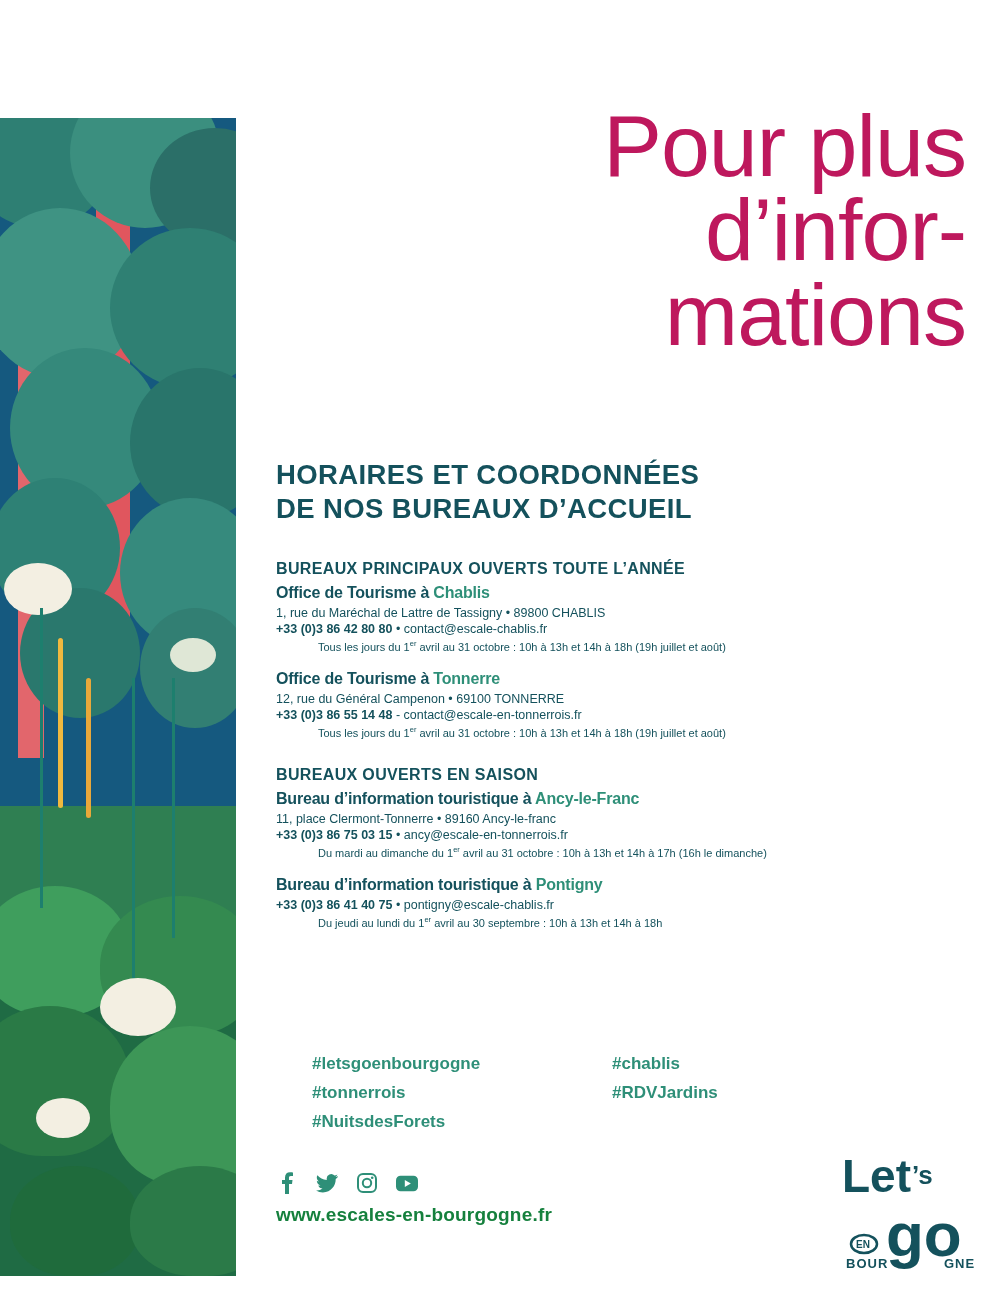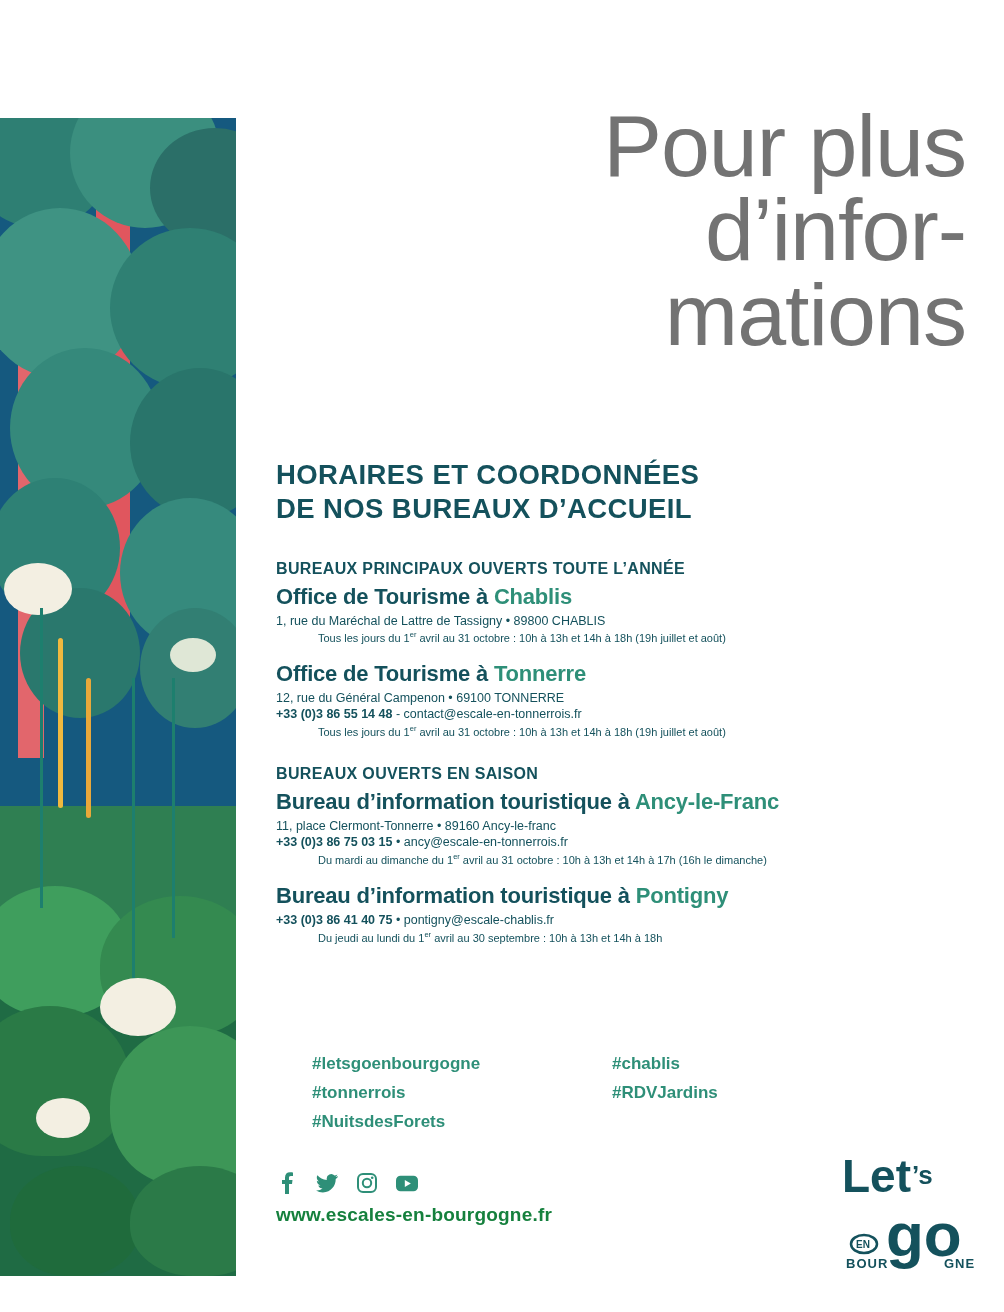--- a/index.html
+++ b/index.html
@@ -51,21 +51,21 @@
     position: absolute;
     left: 276px; top: 0;
     width: 728px; height: 1312px;
   }
 
   .headline {
     position: absolute;
     left: 0; top: 104px;
     width: 690px;
     text-align: right;
-    color: #737373;
+    color: #be185d;
     font-size: 88px;
     line-height: 0.96;
     font-weight: 400;
     letter-spacing: -1px;
     white-space: pre-line;
   }
 
   .section-title {
     position: absolute;
     left: 0; top: 458px;
@@ -83,21 +83,21 @@
     font-weight: bold;
     letter-spacing: 0.35px;
     margin-bottom: 6px;
   }
 
   .offices { position: absolute; left: 0; top: 560px; width: 700px; }
 
   .office { margin-bottom: 17px; }
   .office h3 {
     margin: 0 0 4px 0;
-    font-size: 22px;
+    font-size: 16px;
     font-weight: bold;
     color: #14515c;
     letter-spacing: -0.2px;
   }
   .office h3 .city { color: #2e8f78; }
   .office .addr {
     font-size: 12.5px;
     color: #14515c;
     margin-bottom: 2px;
   }
@@ -215,20 +215,21 @@
 DE NOS BUREAUX D’ACCUEIL</div>
 
   <div class="offices">
 
     <div>
       <div class="group-label">BUREAUX PRINCIPAUX OUVERTS TOUTE L’ANNÉE</div>
 
       <div class="office">
         <h3><span>Office de Tourisme à </span><span class="city">Chablis</span></h3>
         <div class="addr">1, rue du Maréchal de Lattre de Tassigny • 89800 CHABLIS</div>
+        <div class="phone"><b>+33 (0)3 86 42 80 80</b><span> • contact@escale-chablis.fr</span></div>
         <div class="hours">Tous les jours du 1<sup>er</sup> avril au 31 octobre : 10h à 13h et 14h à 18h (19h juillet et août)</div>
       </div>
 
       <div class="office">
         <h3><span>Office de Tourisme à </span><span class="city">Tonnerre</span></h3>
         <div class="addr">12, rue du Général Campenon • 69100 TONNERRE</div>
         <div class="phone"><b>+33 (0)3 86 55 14 48</b><span> - contact@escale-en-tonnerrois.fr</span></div>
         <div class="hours">Tous les jours du 1<sup>er</sup> avril au 31 octobre : 10h à 13h et 14h à 18h (19h juillet et août)</div>
       </div>
     </div>

